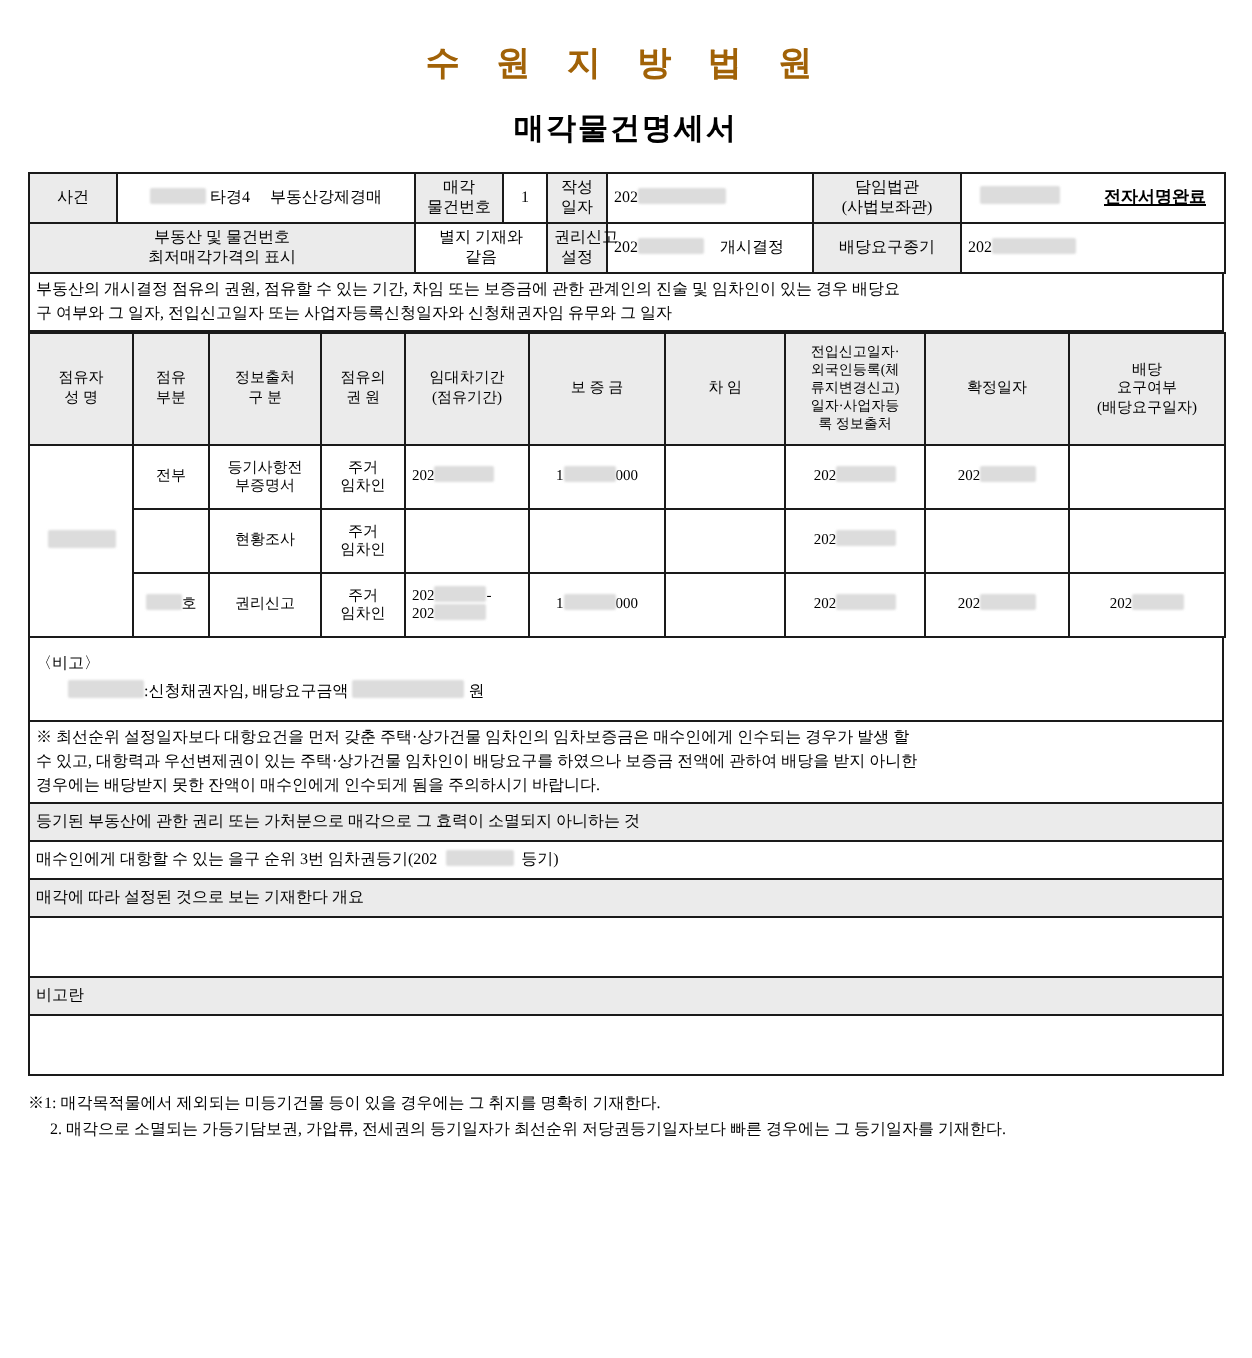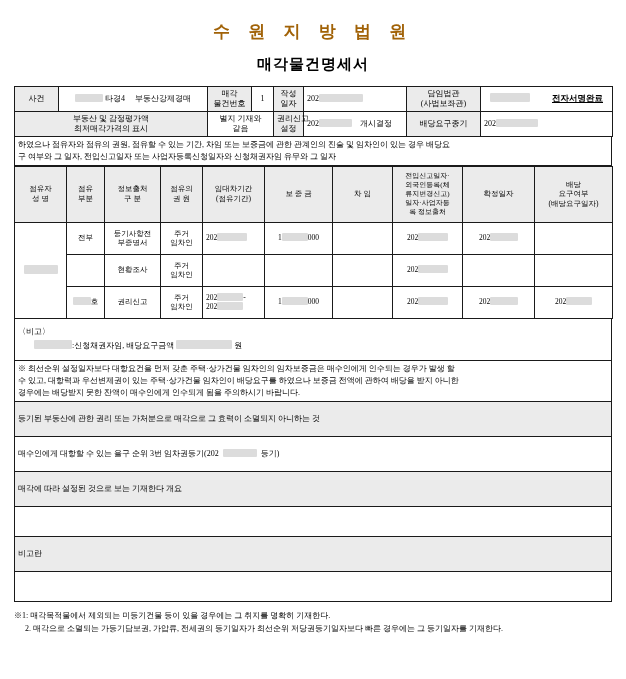--- a/index.html
+++ b/index.html
@@ -80,21 +80,21 @@
   
   .t-occ td { font-size: 7.5px; }
   .t-occ .hdr td { height: 56px; line-height: 1.3; }
   .t-occ .drow td { height: 32px; }
 
   
   .t-note td { font-size: 8px; text-align: left; line-height: 1.5; }
   .bigo-cell { height: 42px; vertical-align: top; padding: 3px 4px; margin-left: 21px; }
   .bigo-indent { padding-left: 16px; display: block; margin-top: 2px; }
   .star-cell { padding: 3px 5px; line-height: 1.55; }
-  .row-line td { height: 35px; padding: 2px 5px; }
+  .row-line td { height: 19px; padding: 2px 5px; }
   .row-blank2 td { height: 30px; }
 
   
   .footnotes {
     margin-top: 8px;
     font-size: 8px;
     line-height: 1.6;
     color: #000;
   }
   .footnotes .fn2 { padding-left: 11px; }
@@ -143,21 +143,21 @@
         <span>담임법관</span><br>
         <span>(사법보좌관)</span>
       </td>
       <td class="c">
         <span class="rd tall" style="width:40px;margin-right:20px"></span>
         <span class="b u" style="font-size:8.5px">전자서명완료</span>
       </td>
     </tr>
     <tr>
       <td class="sh c two-line" colspan="2">
-        <span>부동산 및 감정평가액</span><br>
+        <span>부동산 및 물건번호</span><br>
         <span>최저매각가격의 표시</span>
       </td>
       <td class="c" colspan="2">별지 기재와 같음</td>
       <td class="sh c two-line">
         <span>권리신고</span><br>
         <span>설정</span>
       </td>
       <td class="l">
         <span>202</span><span class="rd" style="width:33px"></span>
         <span style="display:inline-block;width:4px"></span>
@@ -168,21 +168,21 @@
         <span>202</span><span class="rd" style="width:42px"></span>
       </td>
     </tr>
   </tbody>
     </table>
 
   <table class="doc t-stmt" style="border-top:none">
     <tbody>
         <tr>
       <td style="border-top:none">
-        <div>하였으나 점유자와 점유의 권원, 점유할 수 있는 기간, 차임 또는 보증금에 관한 관계인의 진술 및 임차인이 있는 경우 배당요</div>
+        <div>부동산의 개시결정 점유의 권원, 점유할 수 있는 기간, 차임 또는 보증금에 관한 관계인의 진술 및 임차인이 있는 경우 배당요</div>
         <div>구 여부와 그 일자, 전입신고일자 또는 사업자등록신청일자와 신청채권자임 유무와 그 일자</div>
       </td>
     </tr>
   </tbody>
     </table>
 
   <table class="doc t-occ" style="border-top:none">
     <colgroup>
       <col style="width:52px">
         <col style="width:38px">

